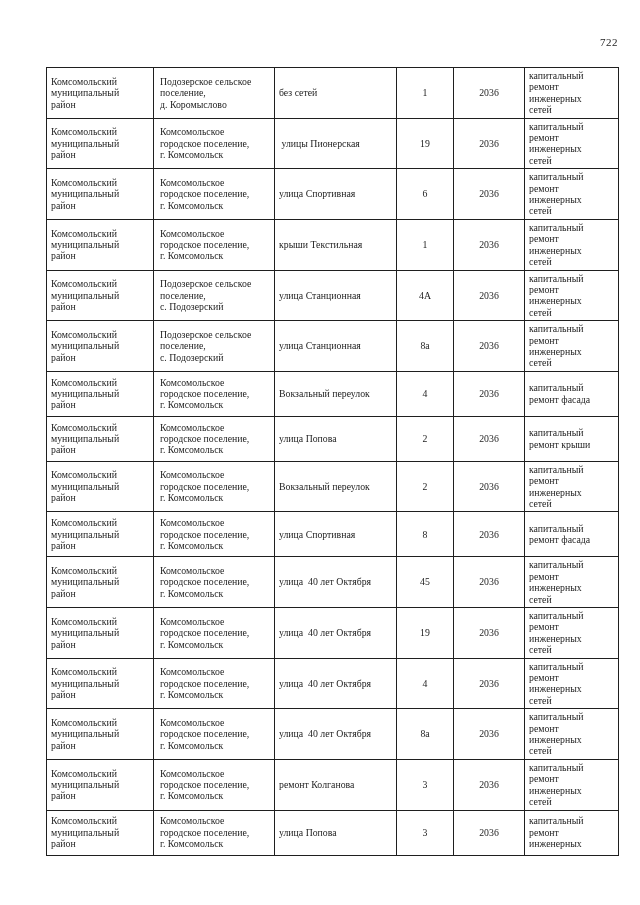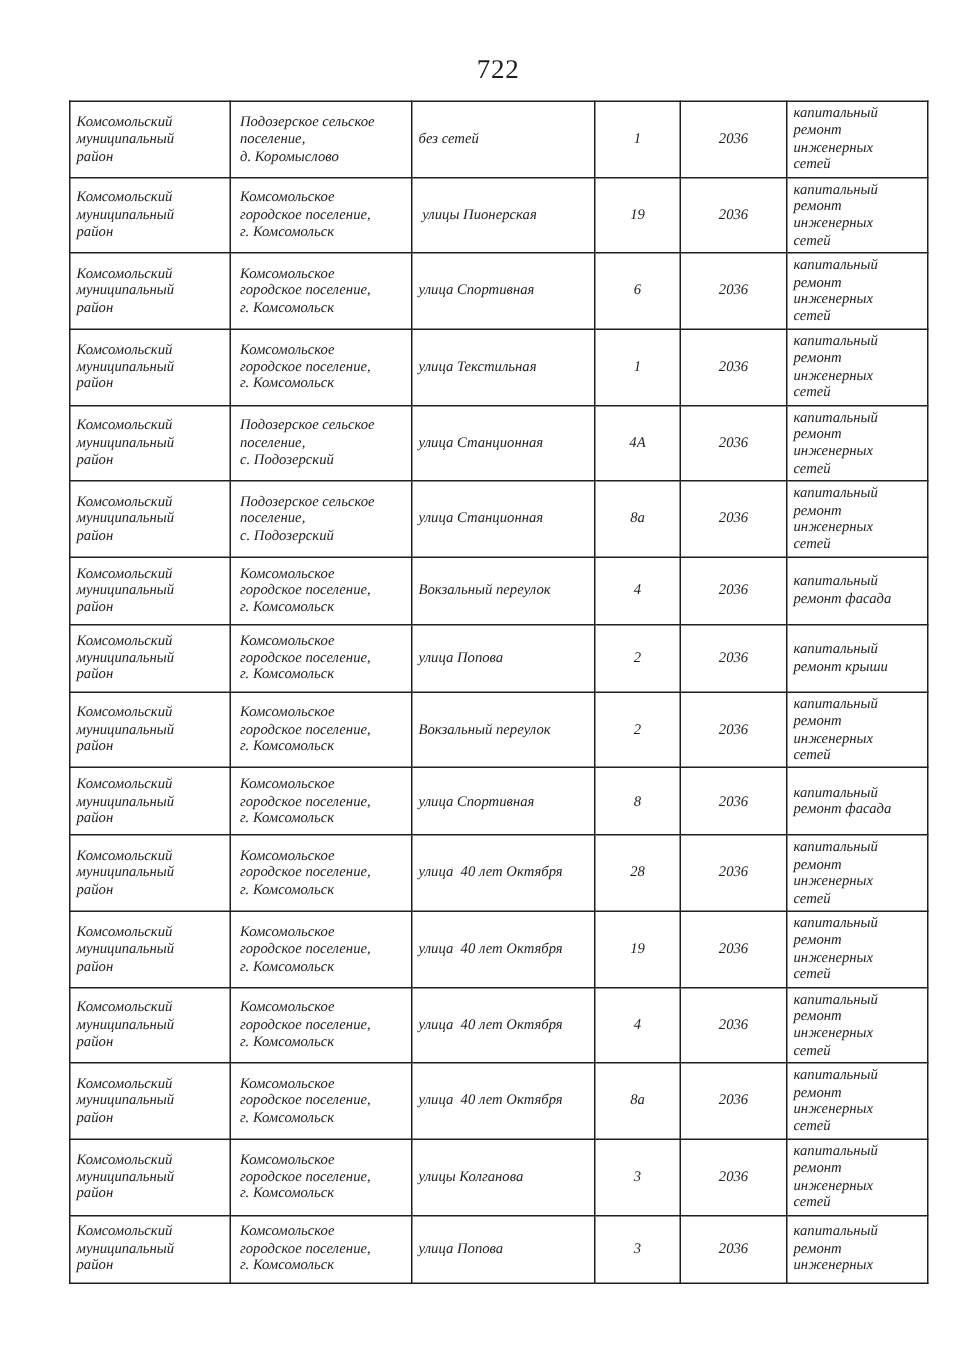--- a/index.html
+++ b/index.html
@@ -13,32 +13,31 @@
     height: 905px;
     font-family: "Liberation Serif", "DejaVu Serif", serif;
     color: #1d1d1d;
     overflow: hidden;
   }
   .page-number {
     position: absolute;
     top: 36px;
     left: 46px;
     width: 572px;
-    text-align: center;
-    font-size: 18px;
+    text-align: right;
+    font-size: 11px;
     letter-spacing: 0.5px;
   }
   table.repairs {
     position: absolute;
     top: 67px;
     left: 46px;
     width: 572px;
     border-collapse: collapse;
     table-layout: fixed;
-    font-style: italic;
   }
   table.repairs td {
     border: 1px solid #1f1f1f;
     font-size: 9.8px;
     line-height: 11.4px;
     vertical-align: middle;
     padding: 2px 4px 2px 4px;
     white-space: pre-wrap;
     overflow: hidden;
   }
@@ -108,21 +107,21 @@
 инженерных
 сетей</td>
       </tr>
       <tr class="row-tall">
         <td class="cell-district">Комсомольский
 муниципальный
 район</td>
         <td class="cell-settlement">Комсомольское
 городское поселение,
 г. Комсомольск</td>
-        <td class="cell-street">улица Текстильная</td>
+        <td class="cell-street">крыши Текстильная</td>
         <td class="cell-house">1</td>
         <td class="cell-year">2036</td>
         <td class="cell-work">капитальный
 ремонт
 инженерных
 сетей</td>
       </tr>
       <tr class="row-tall">
         <td class="cell-district">Комсомольский
 муниципальный
@@ -208,21 +207,21 @@
 ремонт фасада</td>
       </tr>
       <tr class="row-tall">
         <td class="cell-district">Комсомольский
 муниципальный
 район</td>
         <td class="cell-settlement">Комсомольское
 городское поселение,
 г. Комсомольск</td>
         <td class="cell-street">улица  40 лет Октября</td>
-        <td class="cell-house">28</td>
+        <td class="cell-house">45</td>
         <td class="cell-year">2036</td>
         <td class="cell-work">капитальный
 ремонт
 инженерных
 сетей</td>
       </tr>
       <tr class="row-tall">
         <td class="cell-district">Комсомольский
 муниципальный
 район</td>
@@ -267,21 +266,21 @@
 инженерных
 сетей</td>
       </tr>
       <tr class="row-tall">
         <td class="cell-district">Комсомольский
 муниципальный
 район</td>
         <td class="cell-settlement">Комсомольское
 городское поселение,
 г. Комсомольск</td>
-        <td class="cell-street">улицы Колганова</td>
+        <td class="cell-street">ремонт Колганова</td>
         <td class="cell-house">3</td>
         <td class="cell-year">2036</td>
         <td class="cell-work">капитальный
 ремонт
 инженерных
 сетей</td>
       </tr>
       <tr class="row-short">
         <td class="cell-district">Комсомольский
 муниципальный

